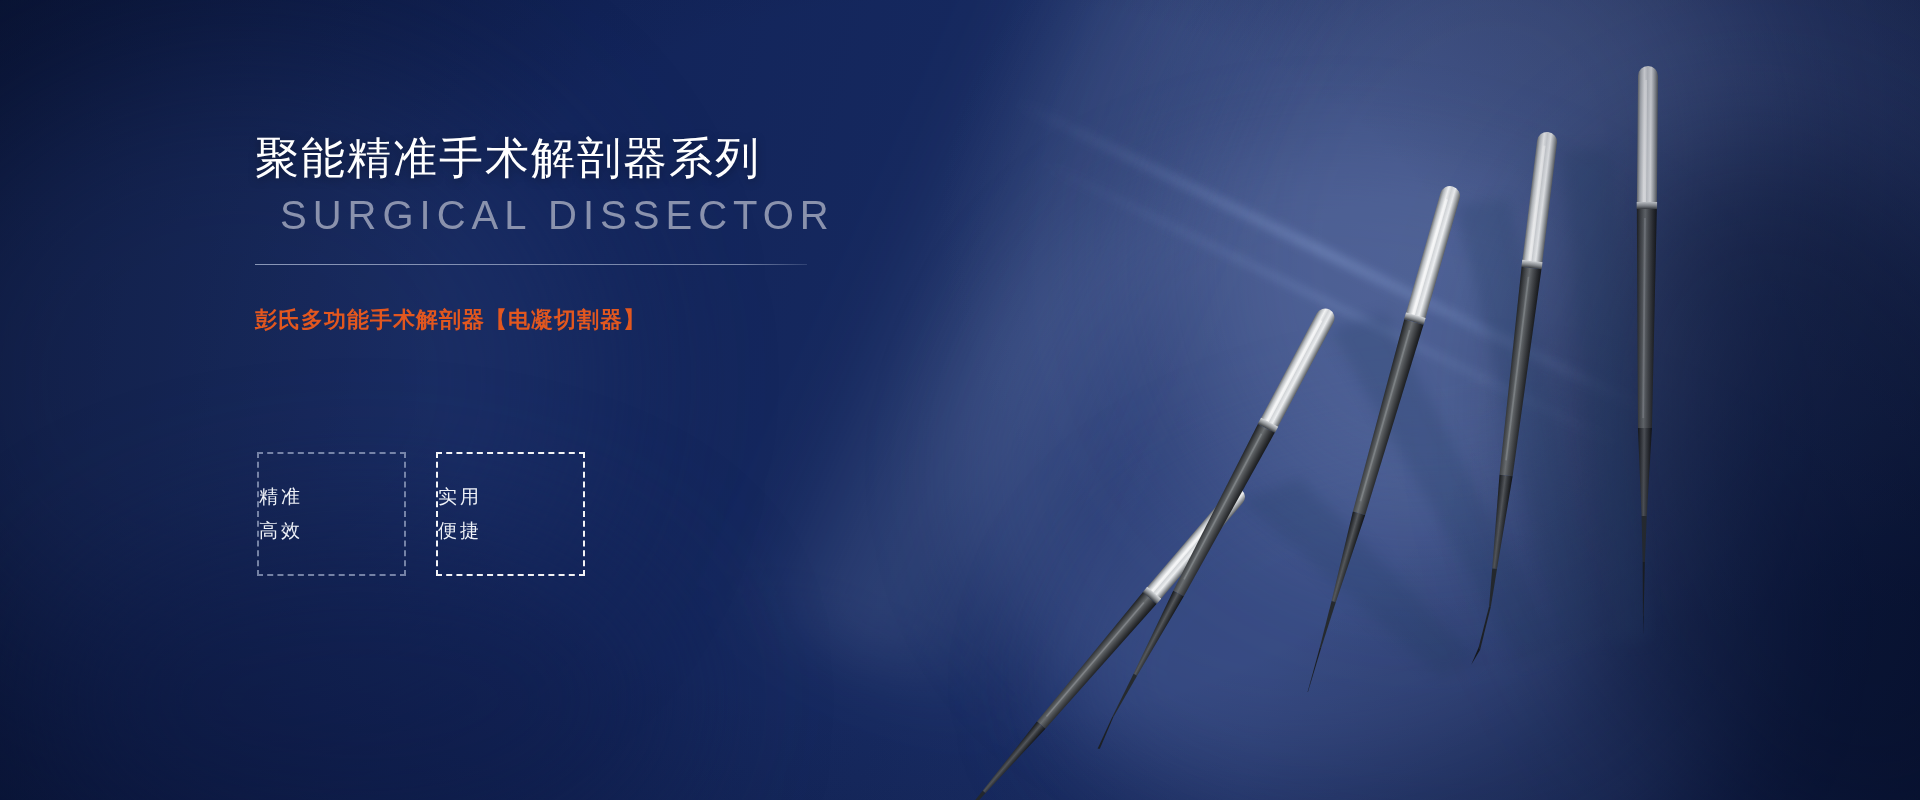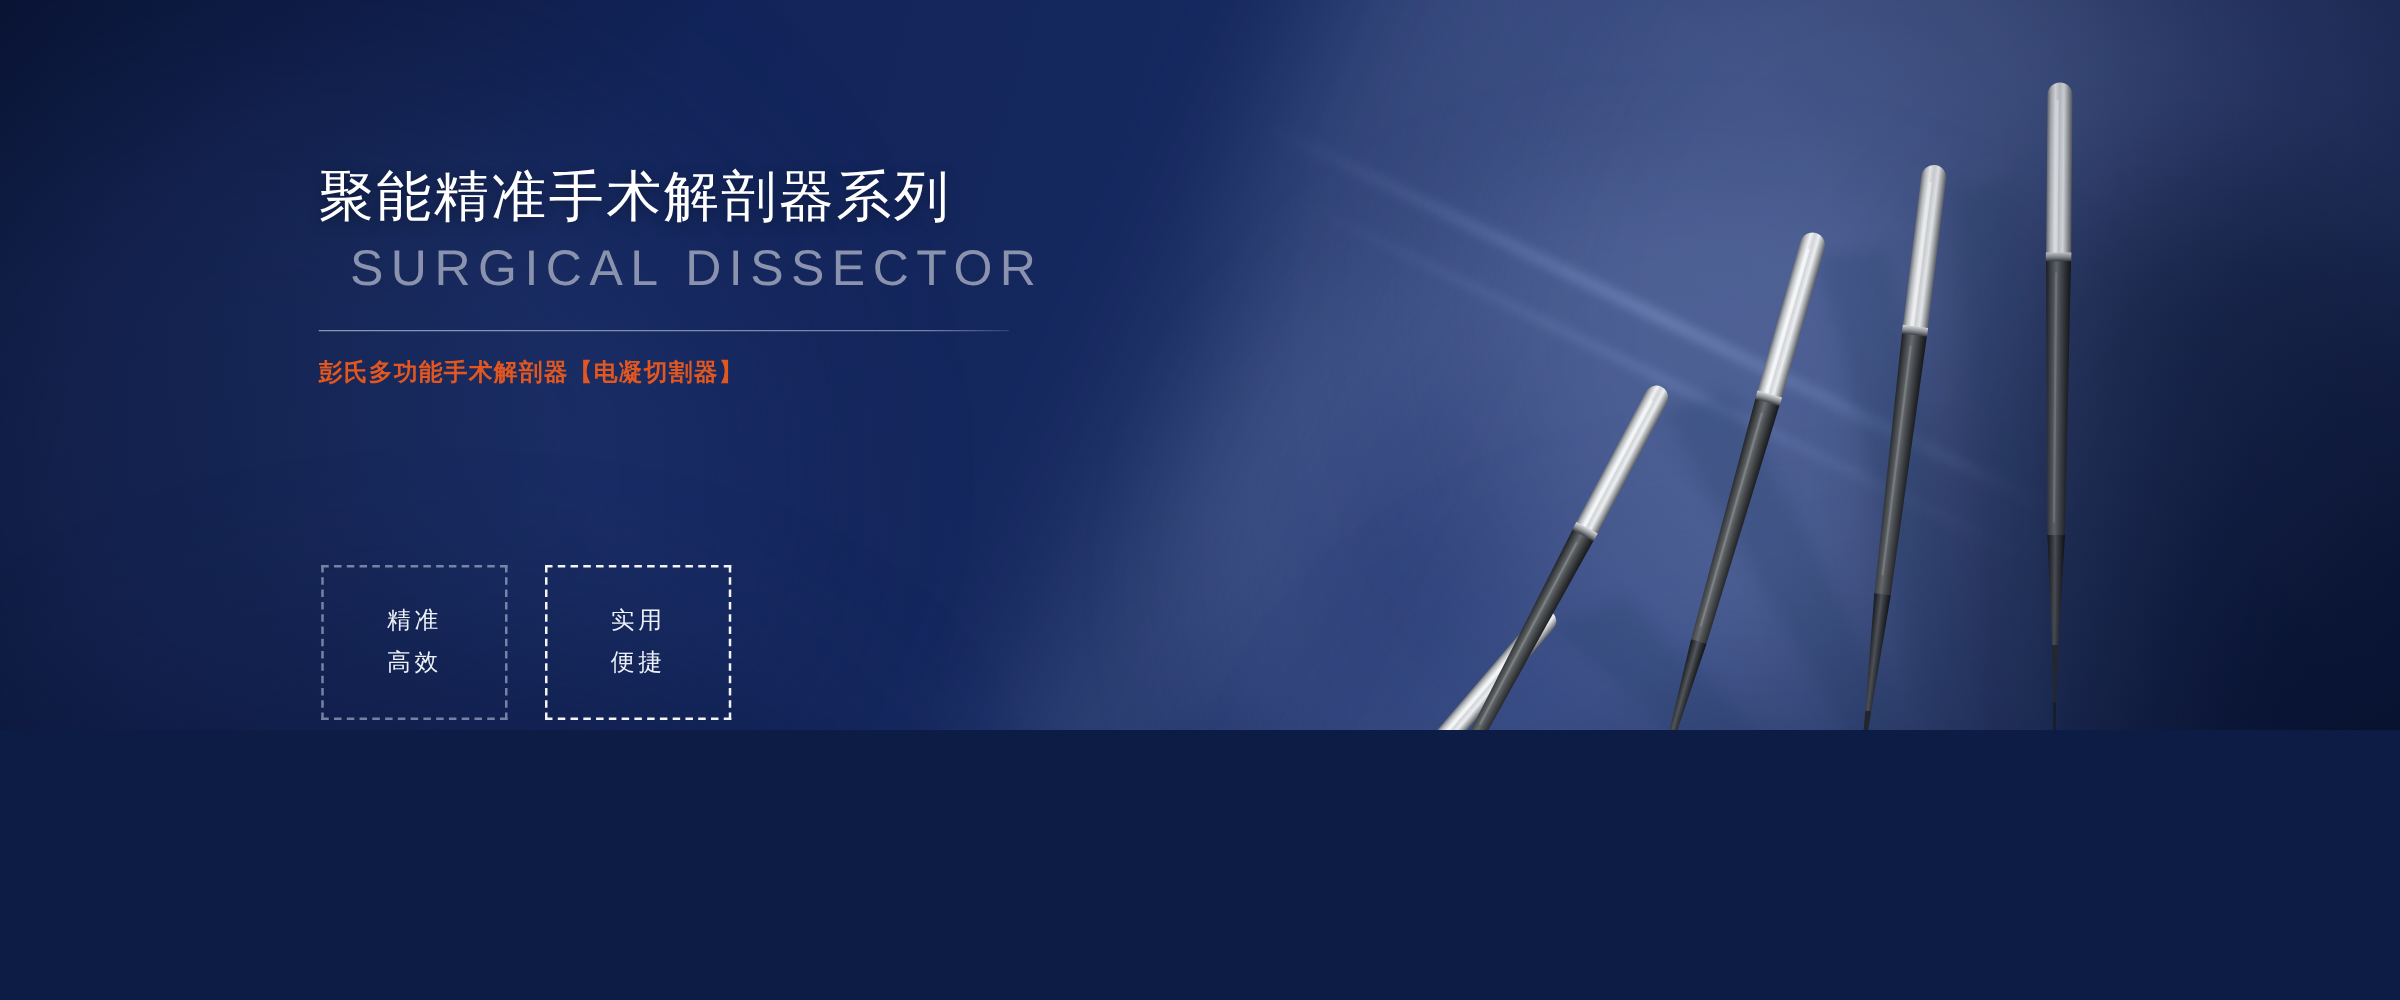--- a/index.html
+++ b/index.html
@@ -8,21 +8,21 @@
     padding: 0;
     background: #0d1c44;
   }
   body {
     font-family: "Liberation Sans", "DejaVu Sans", sans-serif;
   }
 
   .banner {
     position: relative;
     width: 1920px;
-    height: 584px;
+    height: 800px;
     overflow: hidden;
     background: #101f4b;
   }
 
   
   .bg-base {
     position: absolute;
     inset: 0;
     background:
       radial-gradient(ellipse 900px 700px at 78% 28%, #2e4075 0%, rgba(46,64,117,0) 62%),
@@ -136,43 +136,43 @@
     white-space: nowrap;
     margin-left: 25px;
   }
   .divider {
     margin-top: 26px;
     width: 552px;
     height: 1px;
     background: linear-gradient(90deg, rgba(176,188,215,0.75) 0%, rgba(176,188,215,0.62) 88%, rgba(176,188,215,0.18) 100%);
   }
   .subtitle {
-    margin-top: 20px;
-    font-size: 19px;
+    margin-top: 40px;
+    font-size: 22px;
     color: #e2571f;
     letter-spacing: 1px;
     font-weight: 700;
     white-space: nowrap;
   }
 
   
   .features {
     position: absolute;
     left: 257px;
     top: 452px;
     display: flex;
     gap: 30px;
   }
   .feature-box {
     width: 145px;
     height: 120px;
     border: 2px dashed rgba(170,182,210,0.65);
     display: flex;
     flex-direction: column;
-    align-items: center;
+    align-items: flex-start;
     justify-content: center;
     gap: 6px;
   }
   .feature-box.bright {
     border-color: rgba(255,255,255,0.95);
   }
   .feature-line {
     font-size: 19px;
     color: #eef1f7;
     letter-spacing: 3px;

